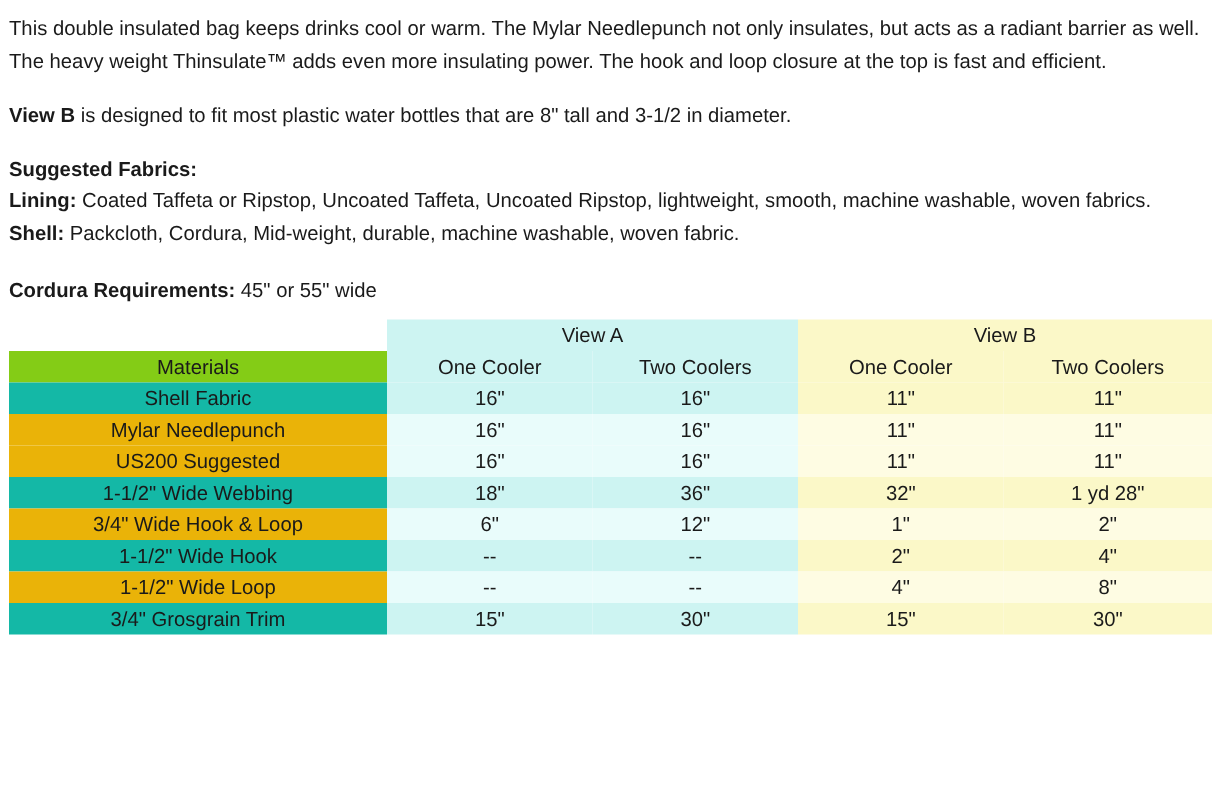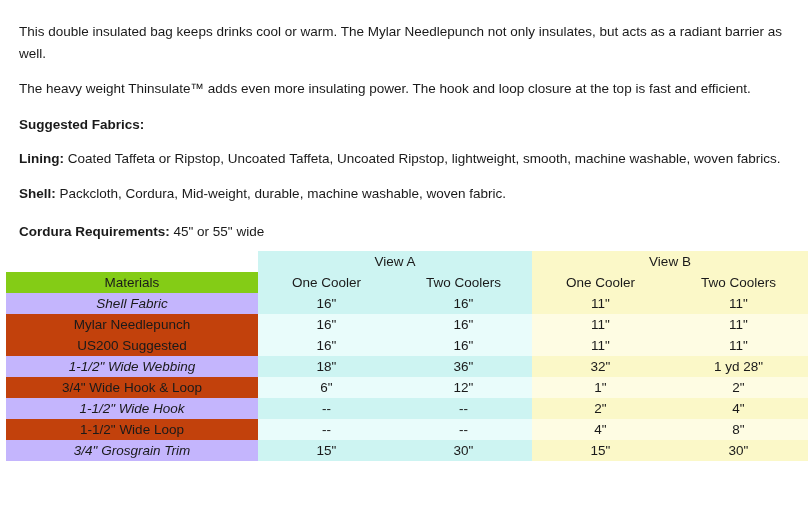--- a/index.html
+++ b/index.html
@@ -14,21 +14,21 @@
     font-size: 13.5px;
     color: #1a1a1a;
     overflow: hidden;
   }
   .page {
     padding: 8px 6px 0 6px;
     box-sizing: border-box;
     width: 810px;
   }
   p {
-    margin: 13px;
+    margin: 0;
     line-height: 1.62;
   }
   .para-block {
     margin-bottom: 14px;
   }
   .bold { font-weight: bold; }
   .lead {
     font-weight: bold;
   }
 
@@ -66,36 +66,37 @@
 
   .colhdr {
     font-weight: bold;
   }
   .colhdr.a { background: #cdf4f2; }
   .colhdr.b { background: #fbf8c8; }
   .mat-hdr { font-weight: bold; background: #84cc16; }
 
   .rowA-alt { background: #cdf4f2; }
   .rowB-alt { background: #fbf8c8; }
-  .rowM-alt { background: #c4b5fd; font-style: italic; }
+  .rowM-alt { background: #14b8a6; }
   .rowA-pl  { background: #e9fcfb; }
   .rowB-pl  { background: #fefce3; }
-  .rowM-pl  { background: #c2410c; }
+  .rowM-pl  { background: #eab308; }
 </style>
 </head>
 <body>
 
 <div class="page">
 
   <div class="para-block">
     <p>This double insulated bag keeps drinks cool or warm. The Mylar Needlepunch not only insulates, but acts as a radiant barrier as well.</p>
     <p>The heavy weight Thinsulate™ adds even more insulating power. The hook and loop closure at the top is fast and efficient.</p>
   </div>
 
   <div class="para-block">
+    <p><span class="bold">View B</span><span> is designed to fit most plastic water bottles that are 8" tall and 3-1/2 in diameter.</span></p>
   </div>
 
   <div class="para-block">
     <p class="lead">Suggested Fabrics:</p>
     <p><span class="bold">Lining:</span><span> Coated Taffeta or Ripstop, Uncoated Taffeta, Uncoated Ripstop, lightweight, smooth, machine washable, woven fabrics.</span></p>
     <p><span class="bold">Shell:</span><span> Packcloth, Cordura, Mid-weight, durable, machine washable, woven fabric.</span></p>
   </div>
 
   <p class="fabric-req"><span>Cordura Requirements:</span><span class="normal"> 45" or 55" wide</span></p>
 

